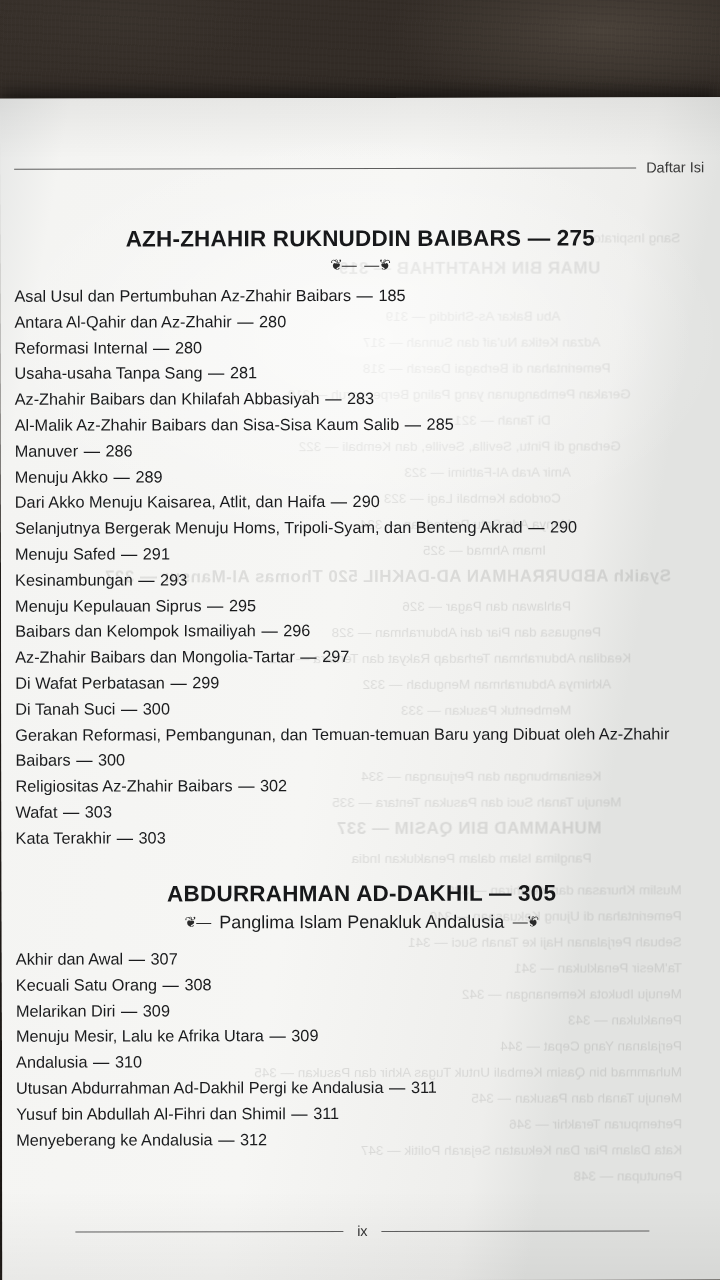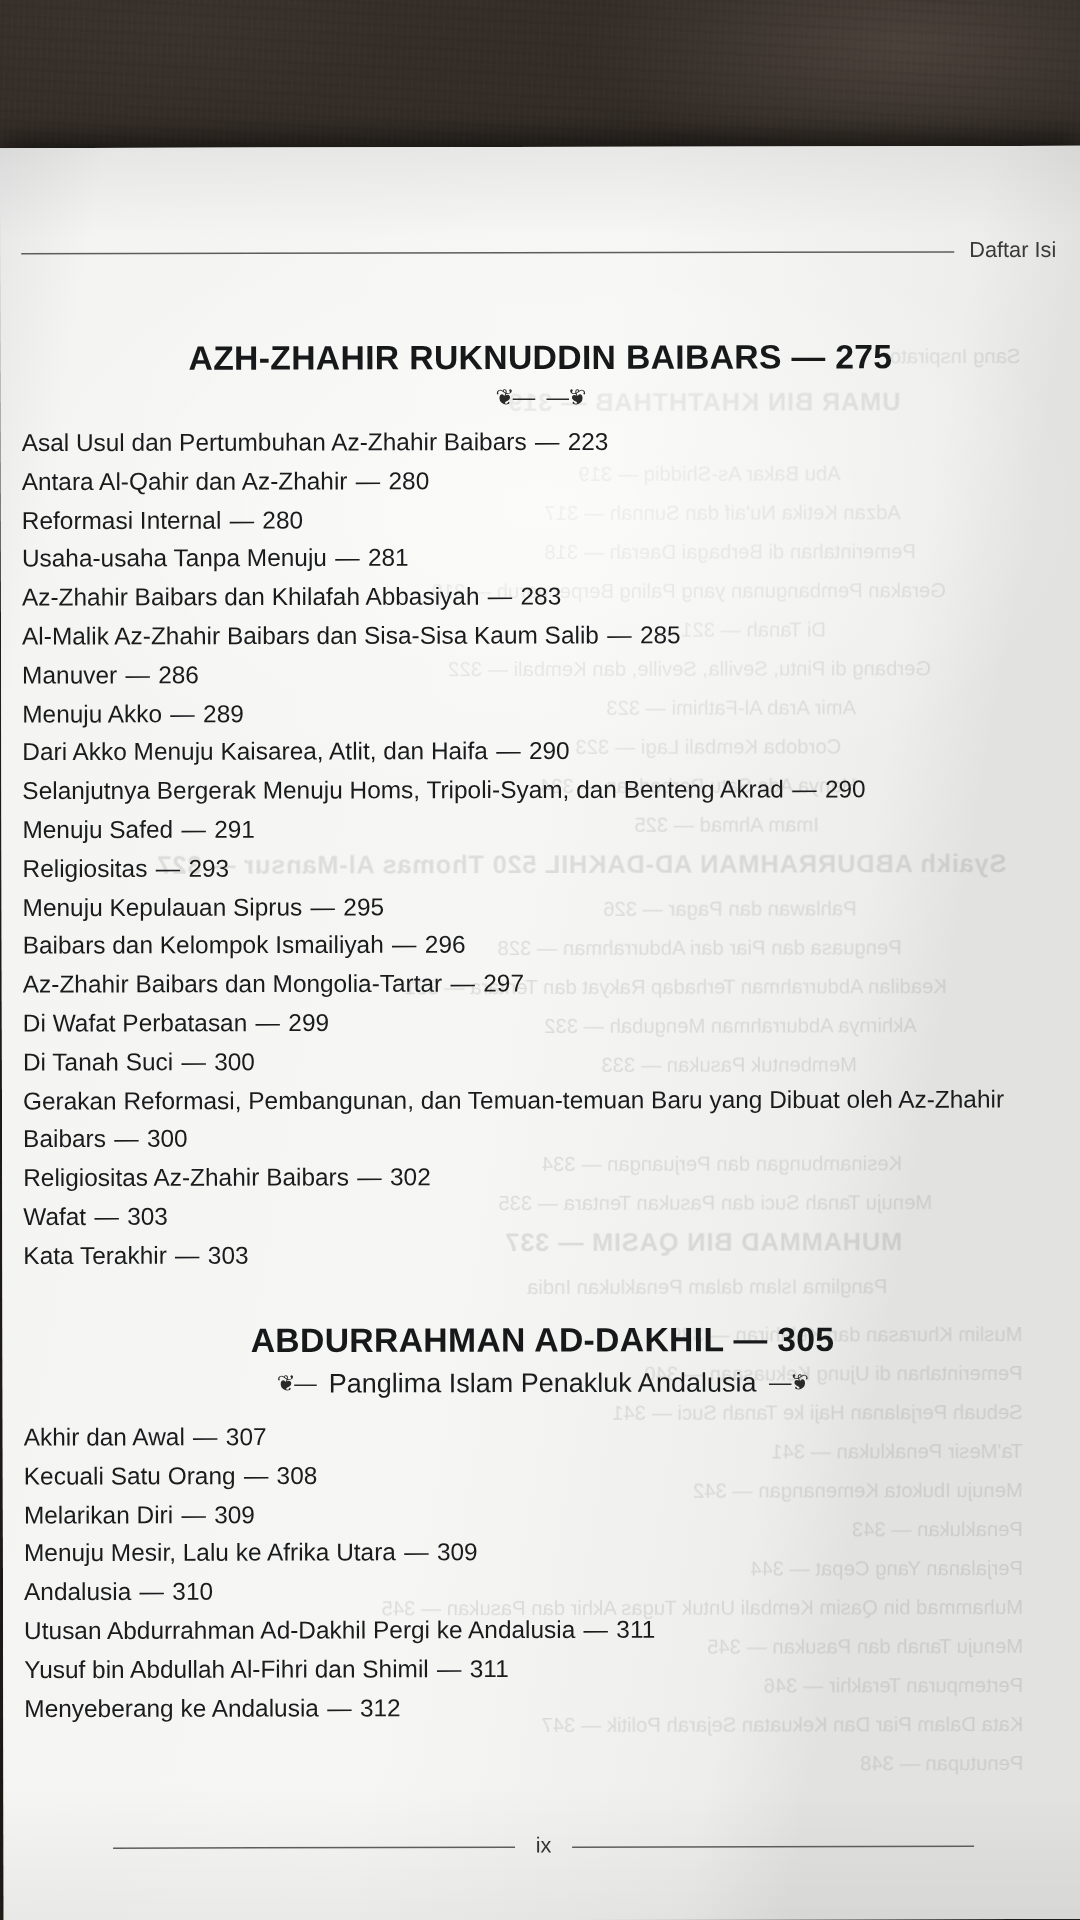--- a/index.html
+++ b/index.html
@@ -237,32 +237,32 @@
 
     <div class="sect" style="top:128px;">
       <div class="sect-title">AZH-ZHAHIR RUKNUDDIN BAIBARS — 275</div>
       <div class="sect-sub">
         <span class="orn">❦—</span>
         <span class="orn r">❦—</span>
       </div>
     </div>
 
     <div class="toc" style="top:185px;" id="toc-1">
-        <div class="toc-item"><span>Asal Usul dan Pertumbuhan Az-Zhahir Baibars</span><span class="pg"><span class="dash"> — </span><span>223</span></span></div>
+        <div class="toc-item"><span>Asal Usul dan Pertumbuhan Az-Zhahir Baibars</span><span class="pg"><span class="dash"> — </span><span>185</span></span></div>
         <div class="toc-item"><span>Antara Al-Qahir dan Az-Zhahir</span><span class="pg"><span class="dash"> — </span><span>280</span></span></div>
         <div class="toc-item"><span>Reformasi Internal</span><span class="pg"><span class="dash"> — </span><span>280</span></span></div>
-        <div class="toc-item"><span>Usaha-usaha Tanpa Menuju</span><span class="pg"><span class="dash"> — </span><span>281</span></span></div>
+        <div class="toc-item"><span>Usaha-usaha Tanpa Sang</span><span class="pg"><span class="dash"> — </span><span>281</span></span></div>
         <div class="toc-item"><span>Az-Zhahir Baibars dan Khilafah Abbasiyah</span><span class="pg"><span class="dash"> — </span><span>283</span></span></div>
         <div class="toc-item"><span>Al-Malik Az-Zhahir Baibars dan Sisa-Sisa Kaum Salib</span><span class="pg"><span class="dash"> — </span><span>285</span></span></div>
         <div class="toc-item"><span>Manuver</span><span class="pg"><span class="dash"> — </span><span>286</span></span></div>
         <div class="toc-item"><span>Menuju Akko</span><span class="pg"><span class="dash"> — </span><span>289</span></span></div>
         <div class="toc-item"><span>Dari Akko Menuju Kaisarea, Atlit, dan Haifa</span><span class="pg"><span class="dash"> — </span><span>290</span></span></div>
         <div class="toc-item"><span>Selanjutnya Bergerak Menuju Homs, Tripoli-Syam, dan Benteng Akrad</span><span class="pg"><span class="dash"> — </span><span>290</span></span></div>
         <div class="toc-item"><span>Menuju Safed</span><span class="pg"><span class="dash"> — </span><span>291</span></span></div>
-        <div class="toc-item"><span>Religiositas</span><span class="pg"><span class="dash"> — </span><span>293</span></span></div>
+        <div class="toc-item"><span>Kesinambungan</span><span class="pg"><span class="dash"> — </span><span>293</span></span></div>
         <div class="toc-item"><span>Menuju Kepulauan Siprus</span><span class="pg"><span class="dash"> — </span><span>295</span></span></div>
         <div class="toc-item"><span>Baibars dan Kelompok Ismailiyah</span><span class="pg"><span class="dash"> — </span><span>296</span></span></div>
         <div class="toc-item"><span>Az-Zhahir Baibars dan Mongolia-Tartar</span><span class="pg"><span class="dash"> — </span><span>297</span></span></div>
         <div class="toc-item"><span>Di Wafat Perbatasan</span><span class="pg"><span class="dash"> — </span><span>299</span></span></div>
         <div class="toc-item"><span>Di Tanah Suci</span><span class="pg"><span class="dash"> — </span><span>300</span></span></div>
         <div class="toc-item"><span>Gerakan Reformasi, Pembangunan, dan Temuan-temuan Baru yang Dibuat oleh Az-Zhahir Baibars</span><span class="pg"><span class="dash"> — </span><span>300</span></span></div>
         <div class="toc-item"><span>Religiositas Az-Zhahir Baibars</span><span class="pg"><span class="dash"> — </span><span>302</span></span></div>
         <div class="toc-item"><span>Wafat</span><span class="pg"><span class="dash"> — </span><span>303</span></span></div>
         <div class="toc-item"><span>Kata Terakhir</span><span class="pg"><span class="dash"> — </span><span>303</span></span></div>
       </div>

